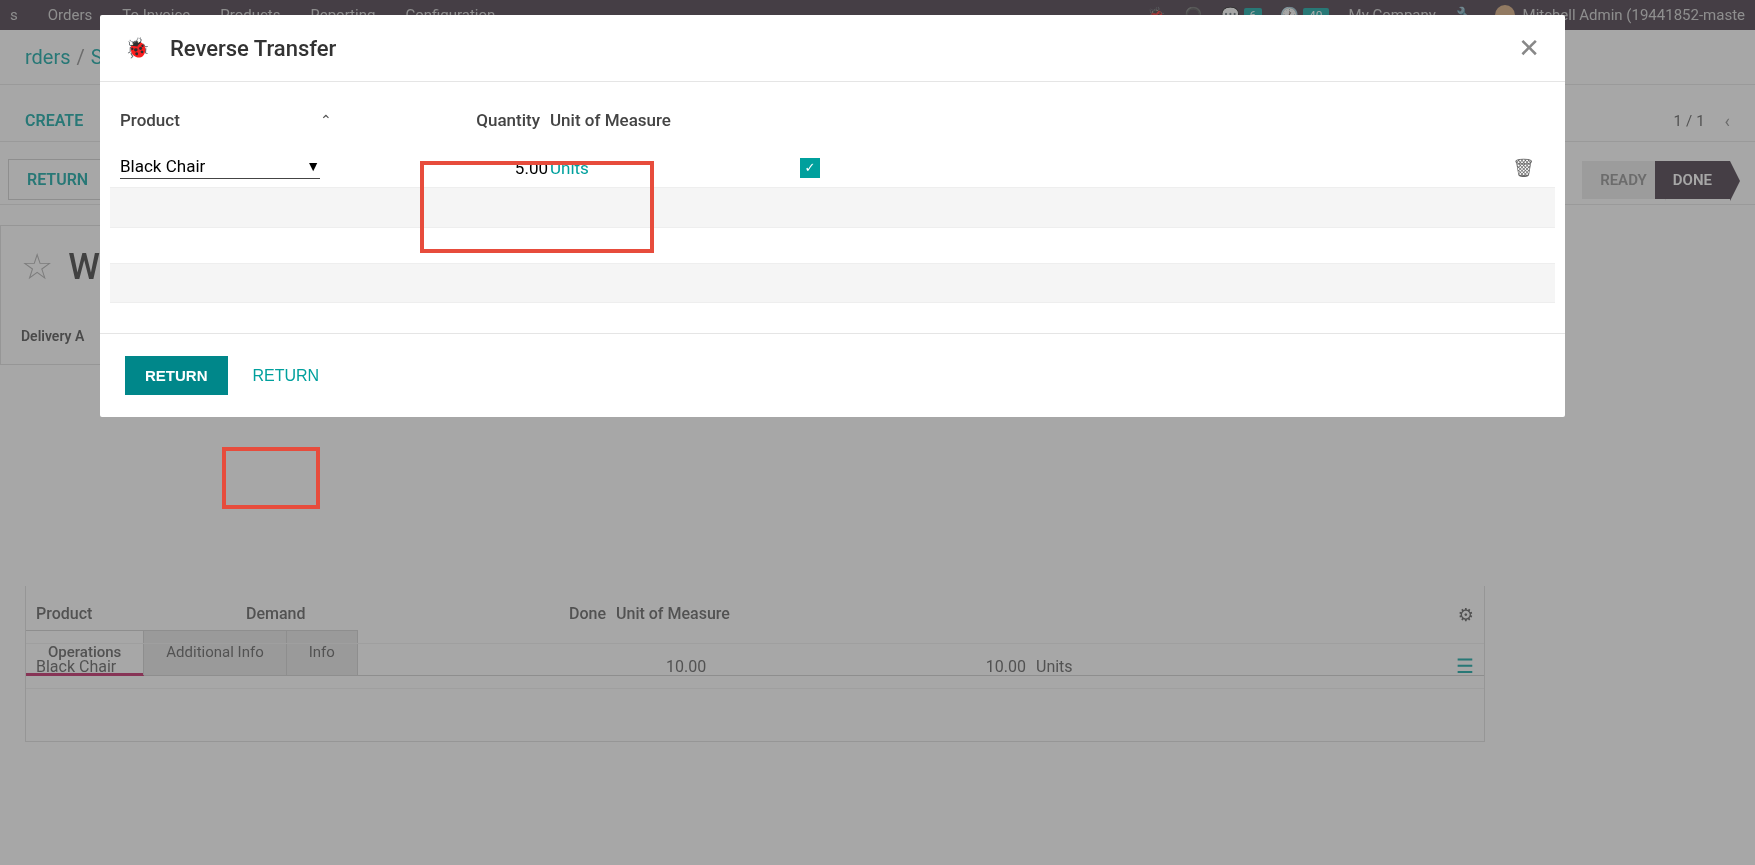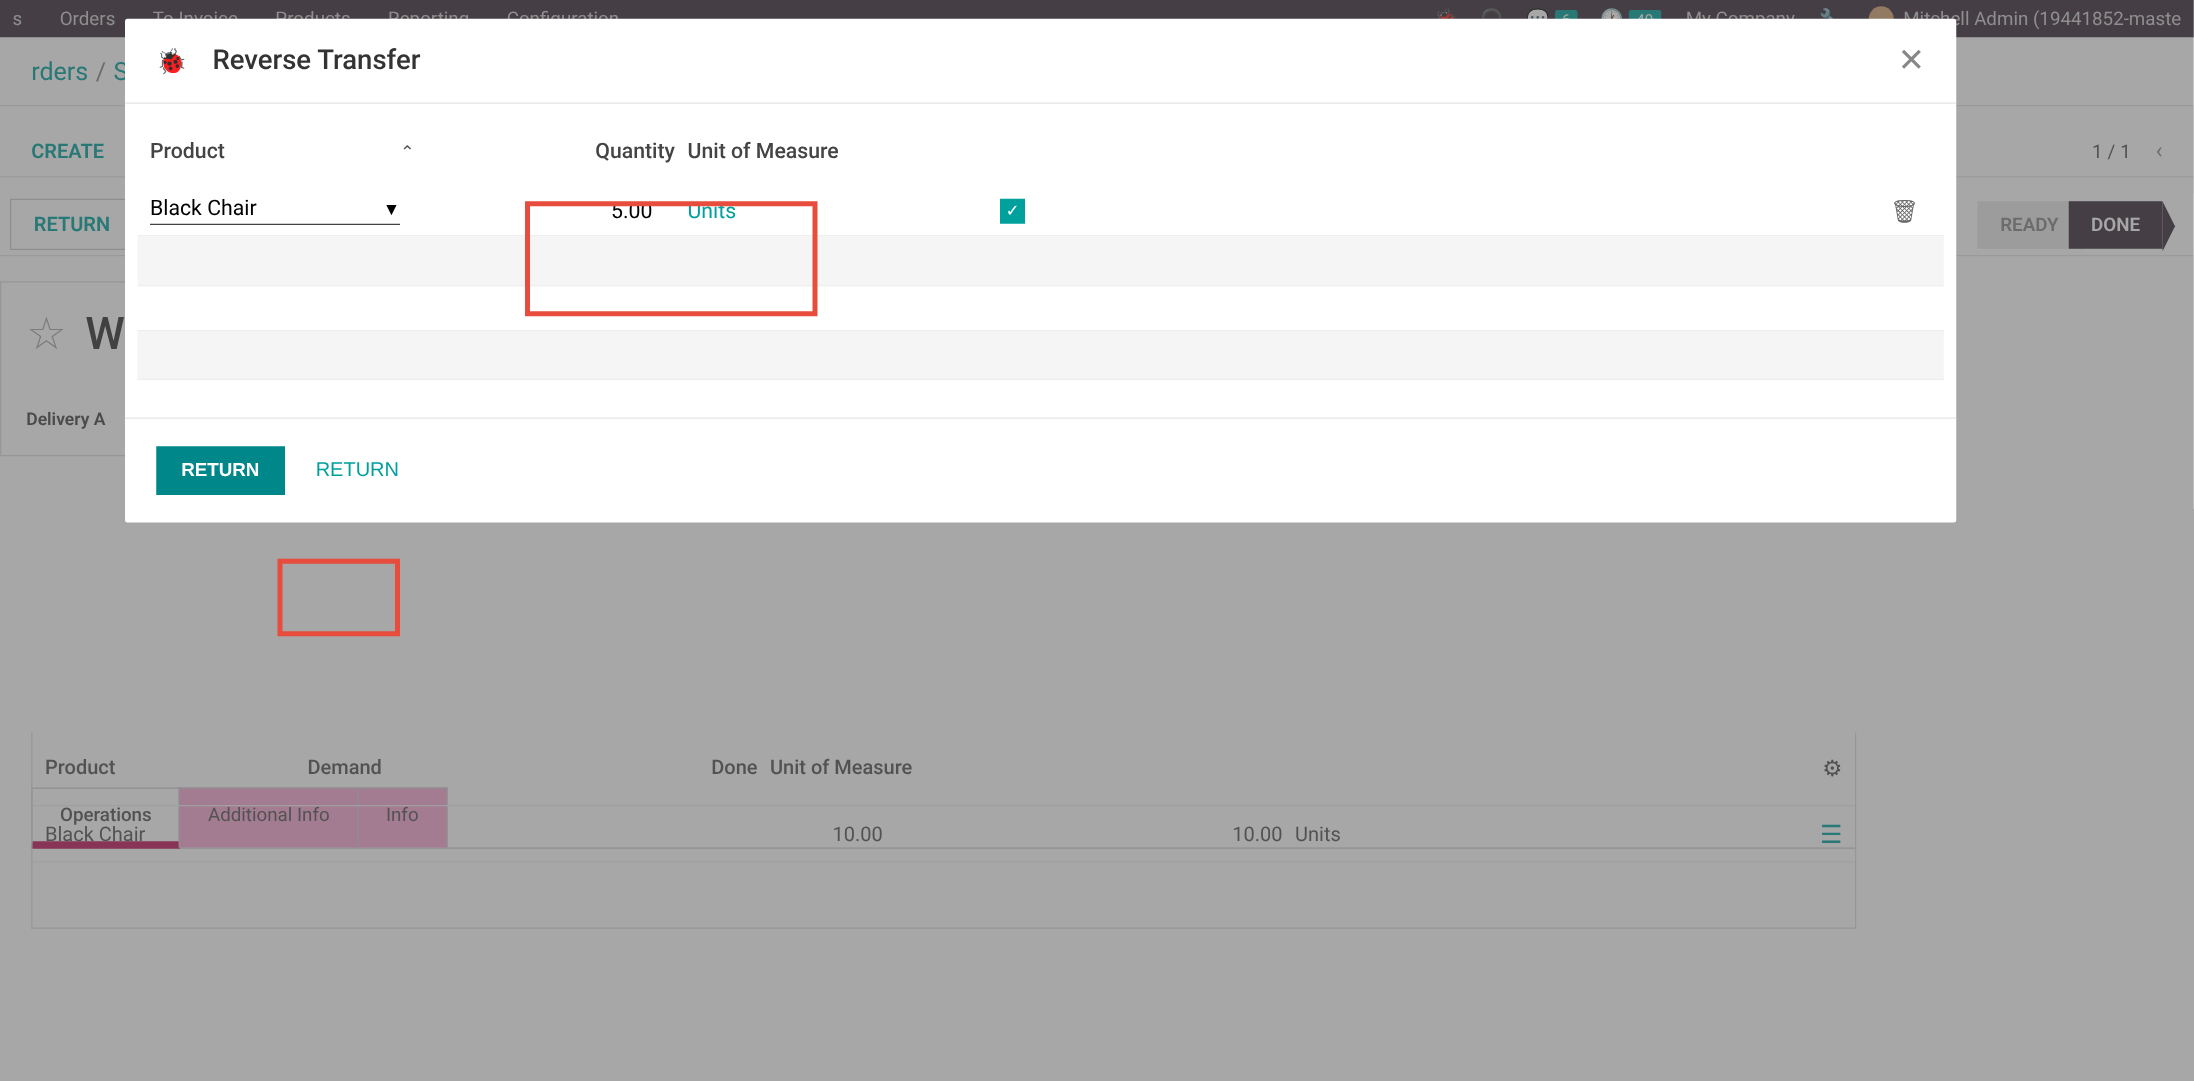--- a/index.html
+++ b/index.html
@@ -32,22 +32,22 @@
     .status-chip { padding: 10px 18px; font-size: 15px; font-weight: 600; background: #e8e8e8; color: #888; position: relative; margin-left: -10px; }
     .status-chip.done { background: #3a2d3b; color: #fff; }
     .status-chip::after { content: ""; position: absolute; right: -10px; top: 0; bottom: 0; width: 0; height: 0; border-top: 20px solid transparent; border-bottom: 20px solid transparent; border-left: 10px solid #e8e8e8; }
     .status-chip.done::after { border-left-color: #3a2d3b; }
     .title-row { display: flex; align-items: center; margin-bottom: 30px; }
     .star { font-size: 36px; color: #aaa; margin-right: 15px; }
     .form-title { font-size: 36px; font-weight: 500; color: #333; }
     .delivery-label { font-weight: 600; color: #444; margin-top: 40px; }
     
     .tabs { display: flex; border-bottom: 1px solid #ccc; margin-top: 90px; }
-    .tab { padding: 12px 22px; border: 1px solid #ccc; border-bottom: none; background: #f9a8d4; cursor: pointer; font-size: 15px; color: #555; margin-right: -1px; }
-    .tab.active { background: #fff; border-bottom: 6px solid #be185d; margin-bottom: -1px; font-weight: 500; }
+    .tab { padding: 12px 22px; border: 1px solid #ccc; border-bottom: none; background: #e5e5e5; cursor: pointer; font-size: 15px; color: #555; margin-right: -1px; }
+    .tab.active { background: #fff; border-bottom: 3px solid #be185d; margin-bottom: -1px; font-weight: 500; }
     
     .tab-content { border: 1px solid #ddd; border-top: none; padding: 0; }
     .grid-header { display: flex; padding: 18px 10px; color: #555; font-weight: 500; font-size: 16px; }
     .grid-row { display: flex; padding: 10px; border-top: 1px solid #eee; font-size: 16px; color: #555; align-items: center; }
     .grid-footer-row { padding: 18px 10px; border-top: 1px solid #eee; }
     .col-product { width: 210px; }
     .col-packaging { width: 420px; }
     .col-demand { width: 280px; padding-right: 10px;}
     .col-done { width: 90px; text-align: right; padding-right: 10px;}
     .col-uom { width: 360px; }
@@ -66,21 +66,21 @@
     .modal-close { margin-left: auto; font-size: 26px; color: #888; cursor: pointer; }
     
     .modal-body { padding: 10px 10px 30px 10px; }
     .modal-thead { display: flex; align-items: center; padding: 18px 10px; font-weight: 500; color: #444; font-size: 17px; }
     .modal-row { display: flex; align-items: center; padding: 8px 10px; border-bottom: 1px solid #eee; font-size: 17px; }
     .modal-empty-row { background: #f5f5f5; height: 40px; border-bottom: 1px solid #eee;}
     .modal-gap { height: 35px; }
     .modal-footer-sep { background: #f5f5f5; height: 40px; border-top: 1px solid #eee; border-bottom: 1px solid #eee;}
     
     .mcol-product { width: 200px; display: flex; align-items: center; justify-content: space-between; }
-    .mcol-qty { width: 230px; text-align: right; padding-right: 28px; display: flex; align-items: center; justify-content: flex-end;}
+    .mcol-qty { width: 230px; text-align: right; padding-right: 2px; display: flex; align-items: center; justify-content: flex-end;}
     .mcol-qty-head { width: 230px; text-align: right; padding-right: 10px; display: flex; align-items: center; justify-content: space-between;}
     .sort-caret { font-size: 14px; color: #555; }
     .mcol-uom { width: 250px; color: #00a09d; }
     .mcol-update { width: 490px;}
     .mcol-delete { flex: 1; text-align: right; padding-right: 10px; color: #666; font-size: 18px;}
     
     .product-select { border: none; border-bottom: 1px solid #444; background: transparent; font-size: 17px; width: 100%; padding-bottom: 2px;}
     .caret-down { font-size: 14px; margin-left: 6px; }
     .checkbox-box { width: 20px; height: 20px; background: #00a09d; display: flex; align-items: center; justify-content: center; color: #fff; font-size: 13px; }
     

